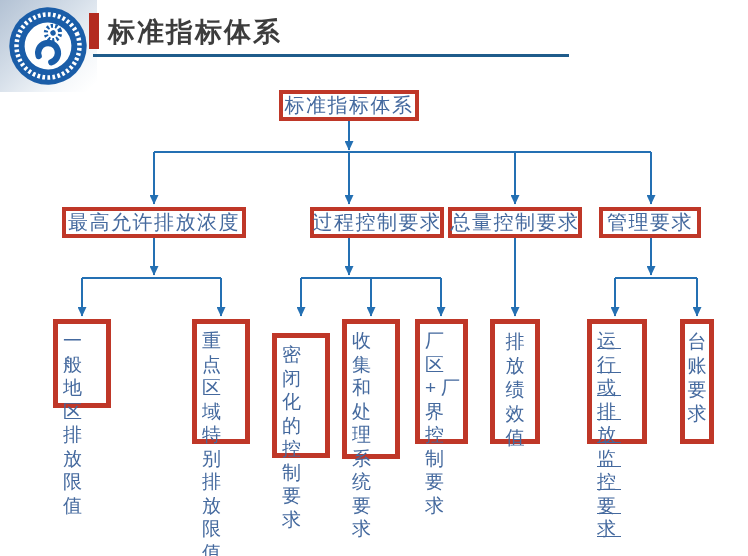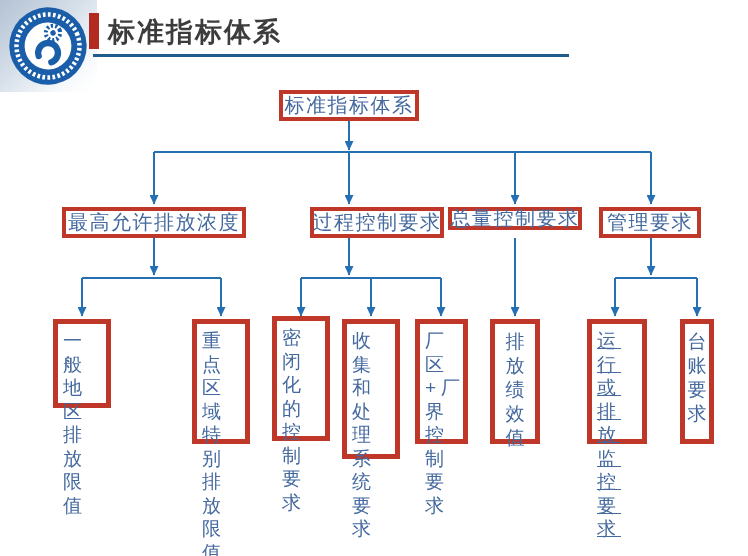--- a/index.html
+++ b/index.html
@@ -99,41 +99,41 @@
 <div class="node lvl1" style="left:279px;top:90px;width:140px;height:31px;">
   <span>标准指标体系</span>
 </div>
 
 <div class="node lvl2" style="left:62px;top:207px;width:184px;height:31px;text-align:right;">
   <span>最高允许排放浓度</span>
 </div>
 <div class="node lvl2" style="left:282px;top:207px;width:134px;height:31px;margin-left:28px;">
   <span>过程控制要求</span>
 </div>
-<div class="node lvl2" style="left:448px;top:207px;width:134px;height:23px;">
+<div class="node lvl2" style="left:448px;top:207px;width:134px;height:31px;">
   <span>总量控制要求</span>
 </div>
 <div class="node lvl2" style="left:599px;top:207px;width:102px;height:31px;">
   <span>管理要求</span>
 </div>
 
 <div class="node lvl3" style="left:53px;top:319px;width:58px;height:89px;">
   <span>一般
 地区
 排放
 限值</span>
 </div>
 <div class="node lvl3" style="left:192px;top:319px;width:58px;height:125px;">
   <span>重点
 区域
 特别
 排放
 限值</span>
 </div>
-<div class="node lvl3" style="left:272px;top:316px;width:58px;height:125px;">
+<div class="node lvl3" style="left:272px;top:333px;width:58px;height:125px;">
   <span>密闭
 化的
 控制
 要求</span>
 </div>
 <div class="node lvl3" style="left:342px;top:319px;width:58px;height:140px;">
   <span>收集
 和处
 理系
 统要

